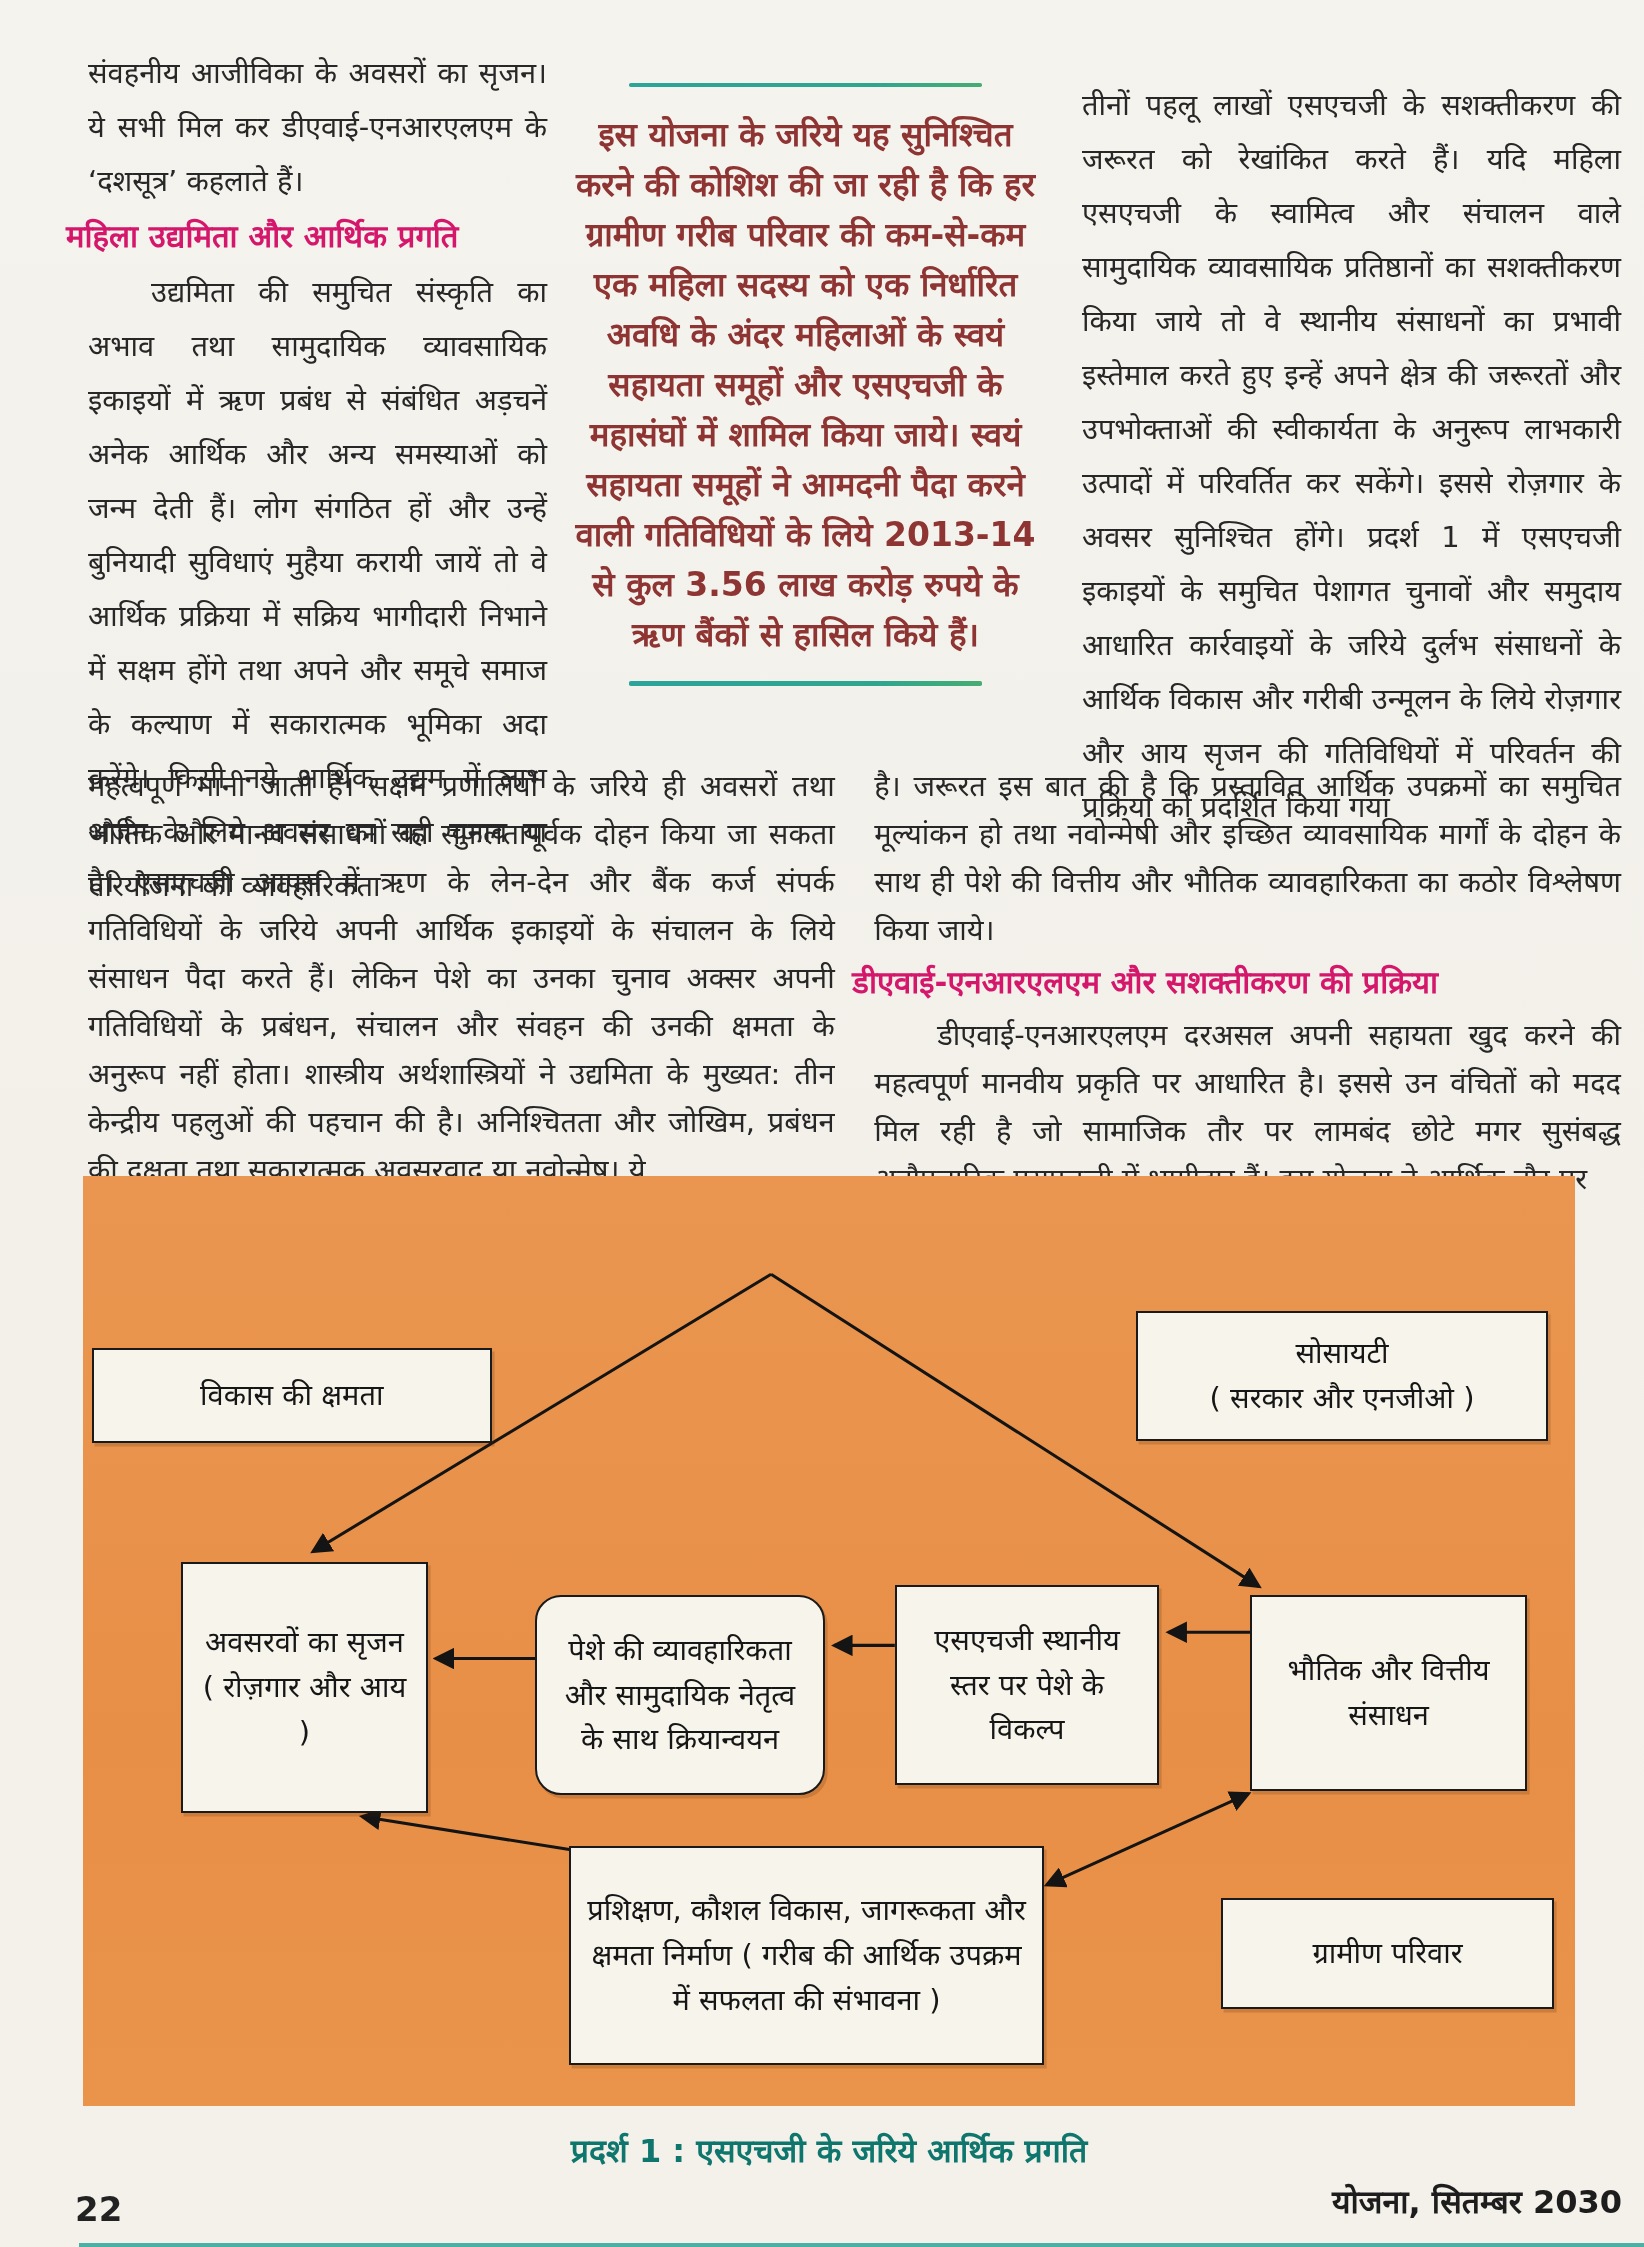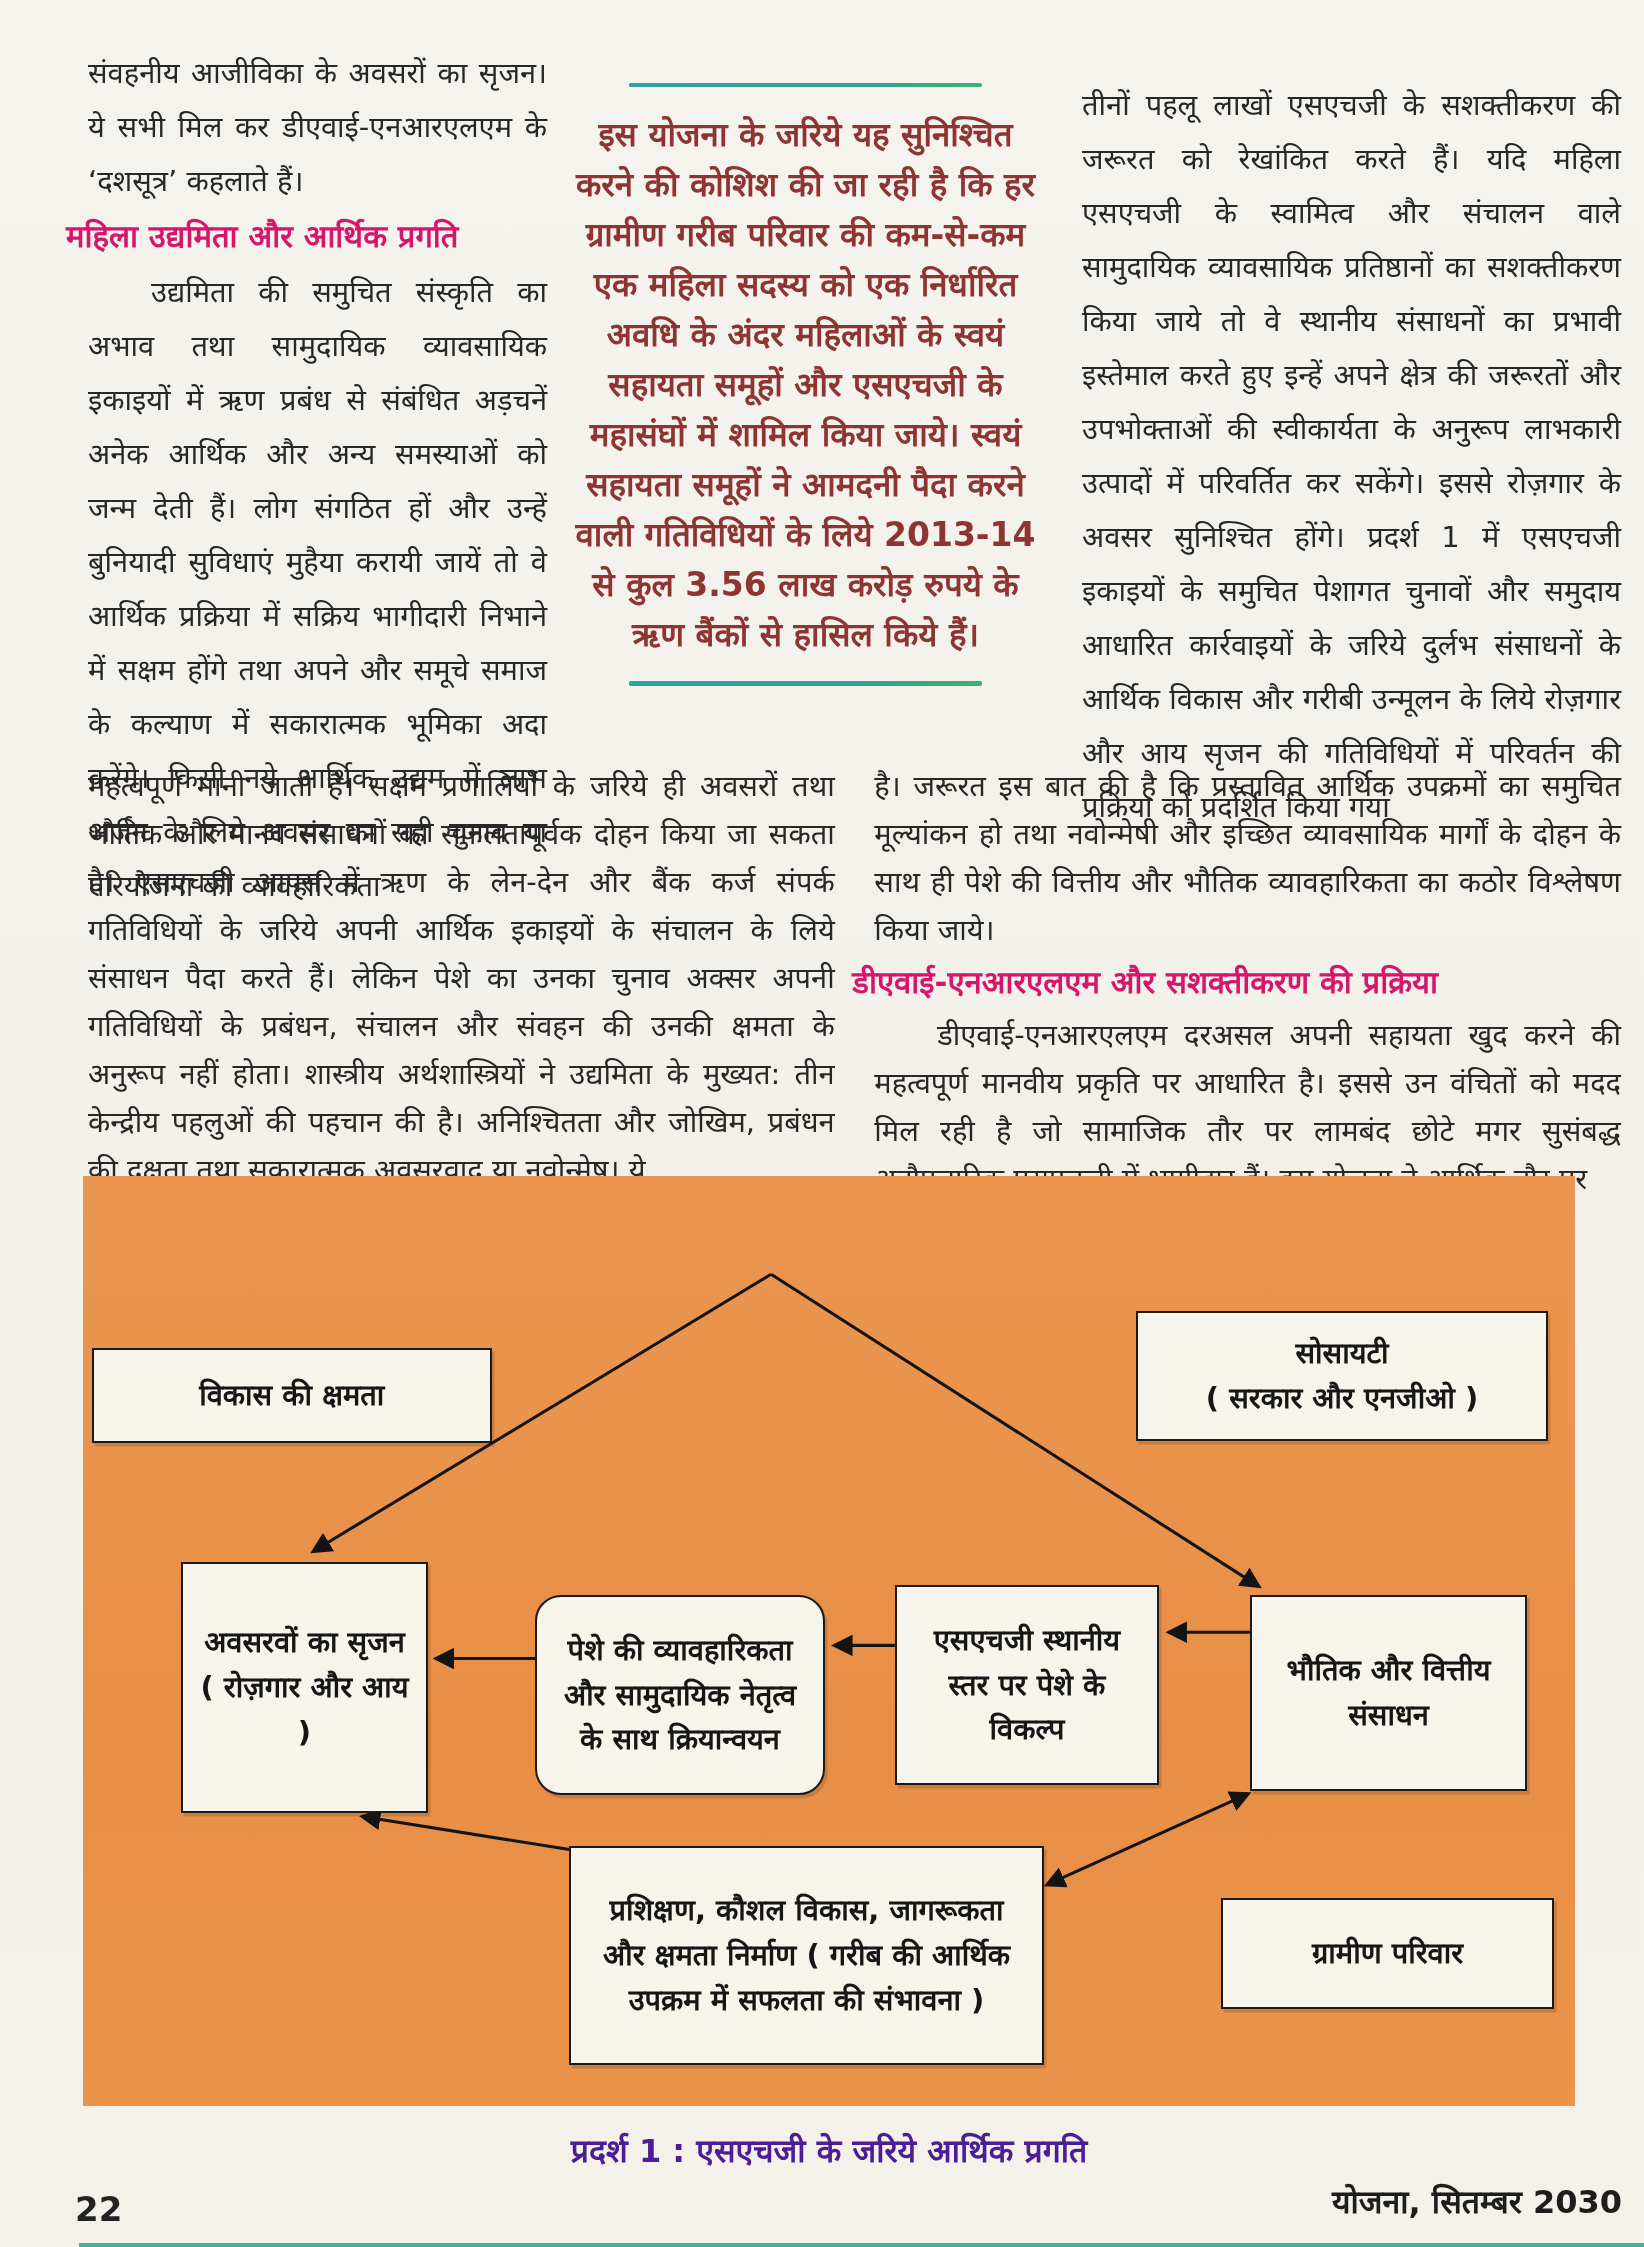--- a/index.html
+++ b/index.html
@@ -42,27 +42,27 @@
   
   .diagram{
     position:absolute;left:83px;top:1176px;width:1492px;height:930px;
     background:var(--orange);
     background-image:linear-gradient(180deg,#ea9650 0%,#e88f47 60%,#e9934b 100%);
   }
   .dbox{
     position:absolute;background:#f7f4ec;border:2.6px solid #1a1a1a;
     box-sizing:border-box;display:flex;flex-direction:column;
     align-items:center;justify-content:center;text-align:center;
-    font-size:29px;font-weight:700;line-height:1.55;color:#161616;
+    font-size:29px;font-weight:400;line-height:1.55;color:#161616;
     padding:5.3px 14px;box-shadow:2.6px 3.5px 0 rgba(70,35,0,.18);
   }
   .arrows{position:absolute;left:0;top:0;width:100%;height:100%;}
   .caption{
     position:absolute;left:83px;top:2128px;width:1492px;text-align:center;
-    font-size:32px;font-weight:bold;color:#4c1d95;
+    font-size:32px;font-weight:bold;color:#0f766e;
   }
   .page-number{position:absolute;left:75px;top:2189px;font-size:34px;font-weight:bold;color:#222;}
   .journal{position:absolute;right:22px;top:2179px;font-size:32px;font-weight:bold;color:#1d1d1d;}
   .bottom-rule{position:absolute;left:79px;right:0;bottom:0;height:4.4px;background:var(--teal);opacity:.85;}
 </style>
 </head>
 <body>
 
 <div class="row1">
   <div class="col-left">

